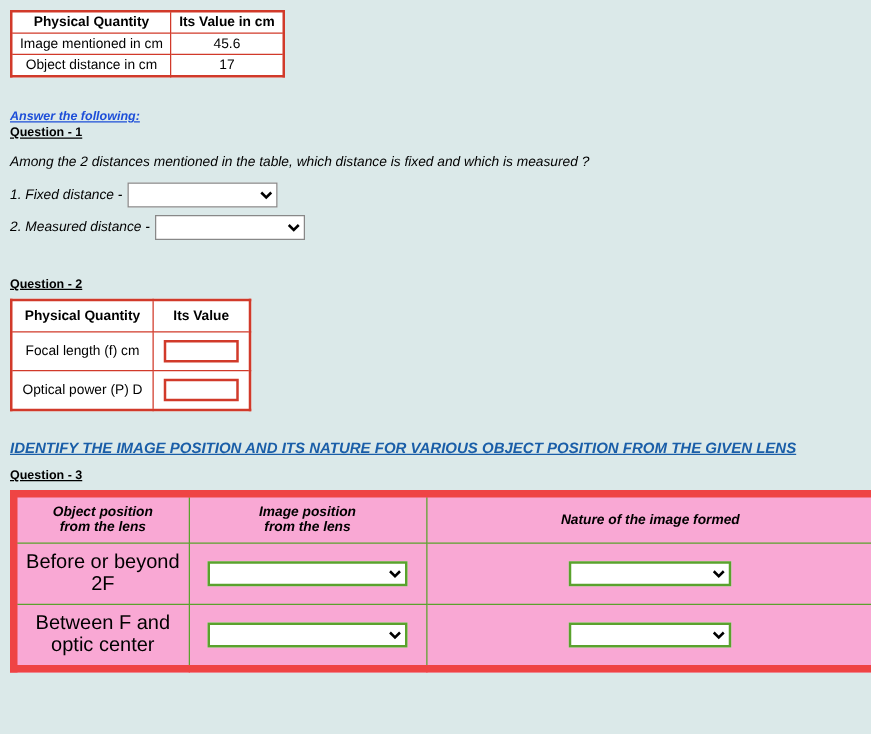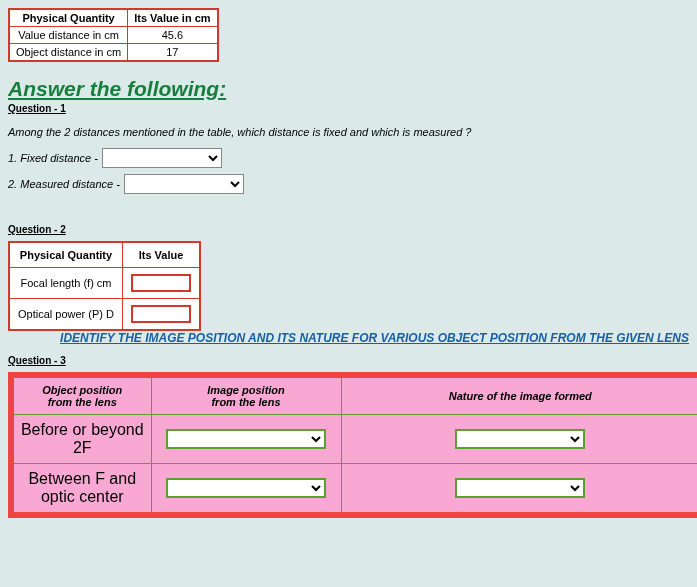--- a/index.html
+++ b/index.html
@@ -17,26 +17,26 @@
   .tbl1 { border: 2px solid #d13a2a; background: #fff; }
   .tbl1 th, .tbl1 td {
     border: 1px solid #d13a2a;
     text-align: center;
     font-size: 11px;
     padding: 2px 6px;
   }
   .tbl1 th { font-weight: bold; background: #fff; }
 
   .ans-heading {
-    color: #15803d;
+    color: #1d4ed8;
     font-style: italic;
     text-decoration: underline;
     font-weight: bold;
-    font-size: 21px;
-    margin-top: 15px;
+    font-size: 10px;
+    margin-top: 26px;
   }
   .q-heading {
     color: #000000;
     text-decoration: underline;
     font-weight: bold;
     font-size: 10px;
     margin-top: 2px;
   }
   .prompt {
     font-style: italic;
@@ -67,21 +67,21 @@
     border: 2px solid #d13a2a;
     padding: 0 2px;
   }
 
   .identify {
     color: #1a5ea8;
     font-weight: bold;
     font-style: italic;
     text-decoration: underline;
     font-size: 12px;
-    text-align: right;
+    margin-top: 22px;
   }
 
   
   .tbl3 { border: 6px solid #ef4444; background: #f9a8d4; margin-top: 6px; width: 697px; }
   .tbl3 th, .tbl3 td {
     border: 1px solid #5aa22d;
     text-align: center;
     font-size: 11px;
     padding: 6px 6px;
   }
@@ -96,21 +96,21 @@
 </head>
 <body>
 
 <table class="tbl1">
   <tbody>
       <tr>
     <th>Physical Quantity</th>
     <th>Its Value in cm</th>
   </tr>
   <tr>
-    <td>Value distance in cm</td>
+    <td>Image mentioned in cm</td>
     <td>45.6</td>
   </tr>
   <tr>
     <td>Object distance in cm</td>
     <td>17</td>
   </tr>
 </tbody>
   </table>
 
 <div class="ans-heading">Answer the following:</div>

